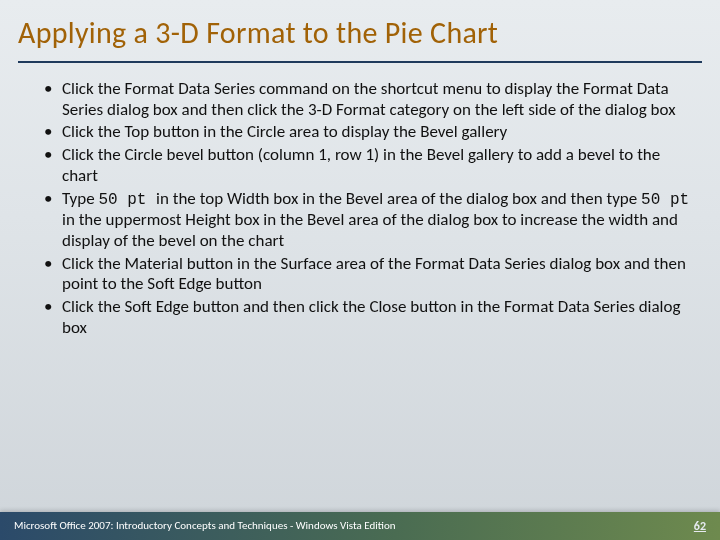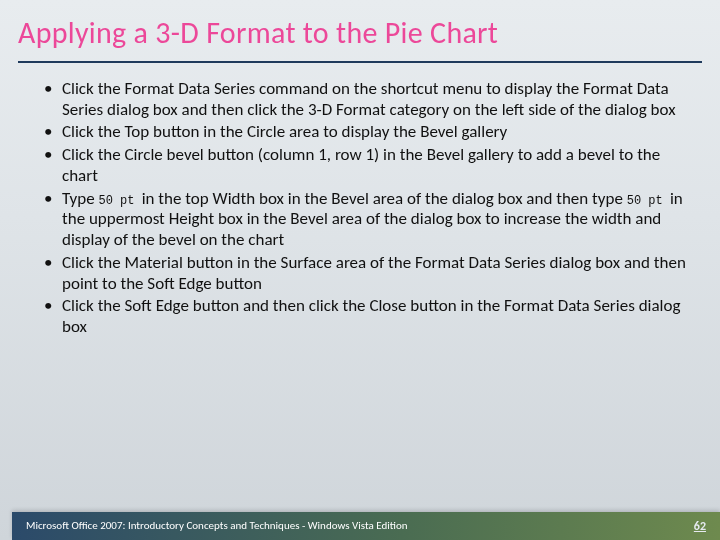--- a/index.html
+++ b/index.html
@@ -8,21 +8,21 @@
     font-family: Calibri, "Segoe UI", Arial, sans-serif;
     background: linear-gradient(180deg, #e8ecef 0%, #dfe4e8 40%, #cfd5da 100%);
     position: relative;
   }
   .title-wrap {
     padding: 14px 18px 0 18px;
   }
   .title {
     font-size: 30px;
     font-weight: 400;
-    color: #ec4899;
+    color: #a16207;
     letter-spacing: 0.3px;
     border-bottom: 2px solid #1f3a5c;
     padding-bottom: 10px;
     margin-bottom: 16px;
   }
   .content {
     padding: 0 30px 0 30px;
     font-size: 17px;
     line-height: 1.22;
     color: #111;
@@ -40,25 +40,25 @@
     content: "•";
     position: absolute;
     left: 0;
     top: 0;
     color: #111;
     font-size: 17px;
     line-height: 1.22;
   }
   .mono {
     font-family: "Courier New", Courier, monospace;
-    font-size: 12px;
+    font-size: 16px;
   }
   .footer {
     position: absolute;
-    left: 12px; right: 0; bottom: 0;
+    left: 0; right: 0; bottom: 0;
     height: 28px;
     background: linear-gradient(90deg, #2b4a6a 0%, #4a6c52 55%, #6e8a4e 100%);
     color: #fff;
     font-size: 11px;
     line-height: 28px;
     padding: 0 14px;
     display: flex;
     justify-content: space-between;
     align-items: center;
     box-shadow: 0 -2px 4px rgba(0,0,0,0.15);

